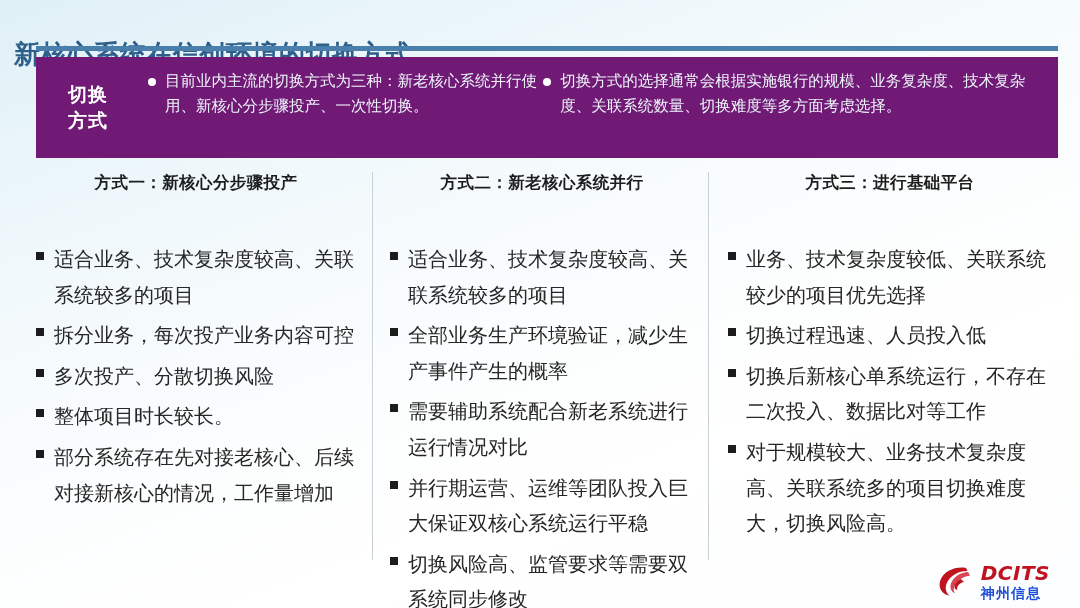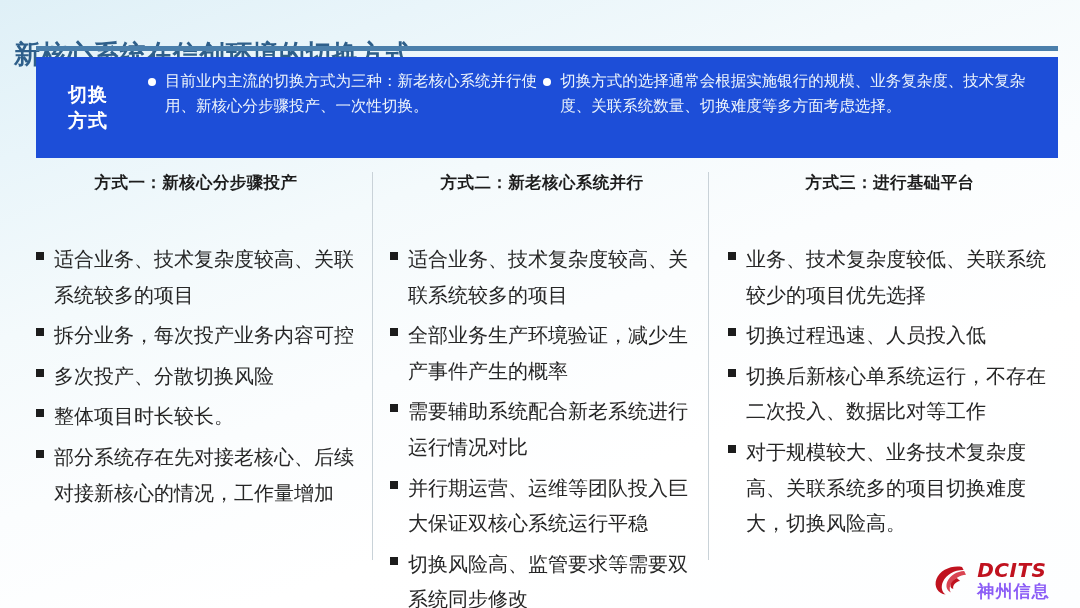--- a/index.html
+++ b/index.html
@@ -45,21 +45,21 @@
     background: #4b7fab;
   }
 
   
   .callout {
     position: absolute;
     left: 36px;
     top: 57px;
     width: 1022px;
     height: 101px;
-    background: #1d4ed8;
+    background: #701a75;
     display: flex;
     align-items: stretch;
   }
 
   .callout-label {
     width: 104px;
     flex: 0 0 104px;
     display: flex;
     flex-direction: column;
     align-items: center;
@@ -183,23 +183,23 @@
 
   .logo-en {
     font-size: 20px;
     font-weight: bold;
     color: #c0121f;
     letter-spacing: 0.5px;
     font-style: italic;
   }
 
   .logo-cn {
-    font-size: 17px;
-    font-weight: bold;
-    color: #8b5cf6;
+    font-size: 14px;
+    font-weight: bold;
+    color: #1d4ed8;
     letter-spacing: 1.2px;
     margin-top: 3px;
   }
 </style>
 </head>
 <body>
 
 <div class="slide-title">新核心系统在信创环境的切换方式</div>
 <div class="title-rule"></div>
 

